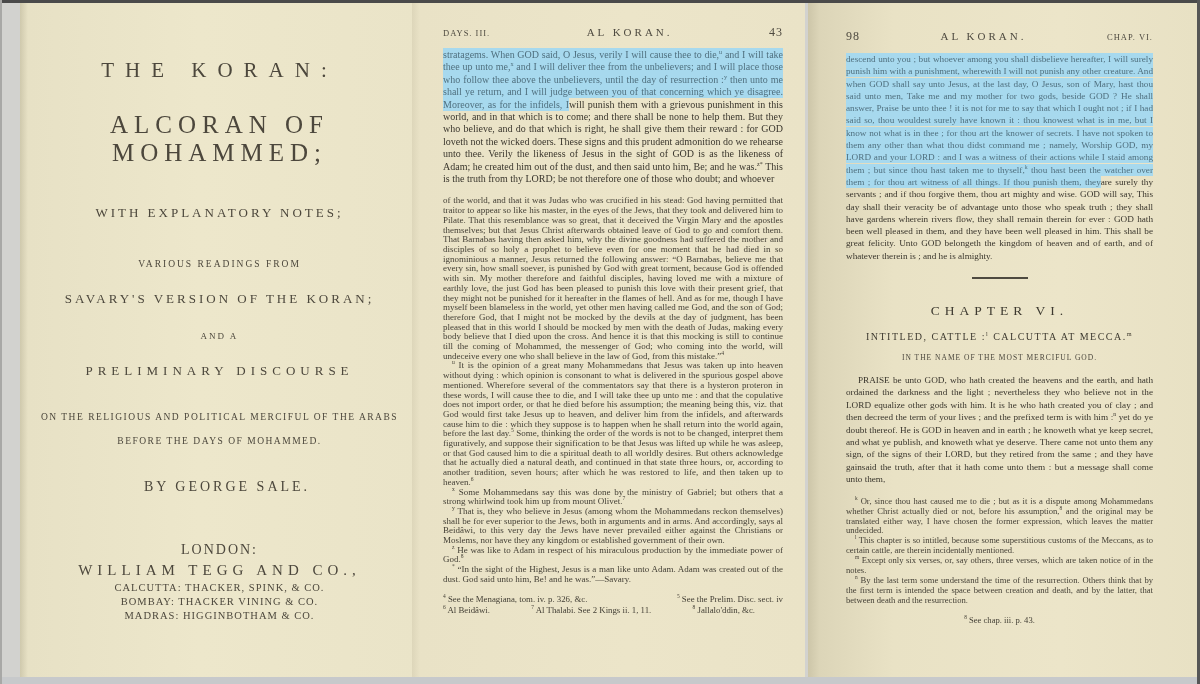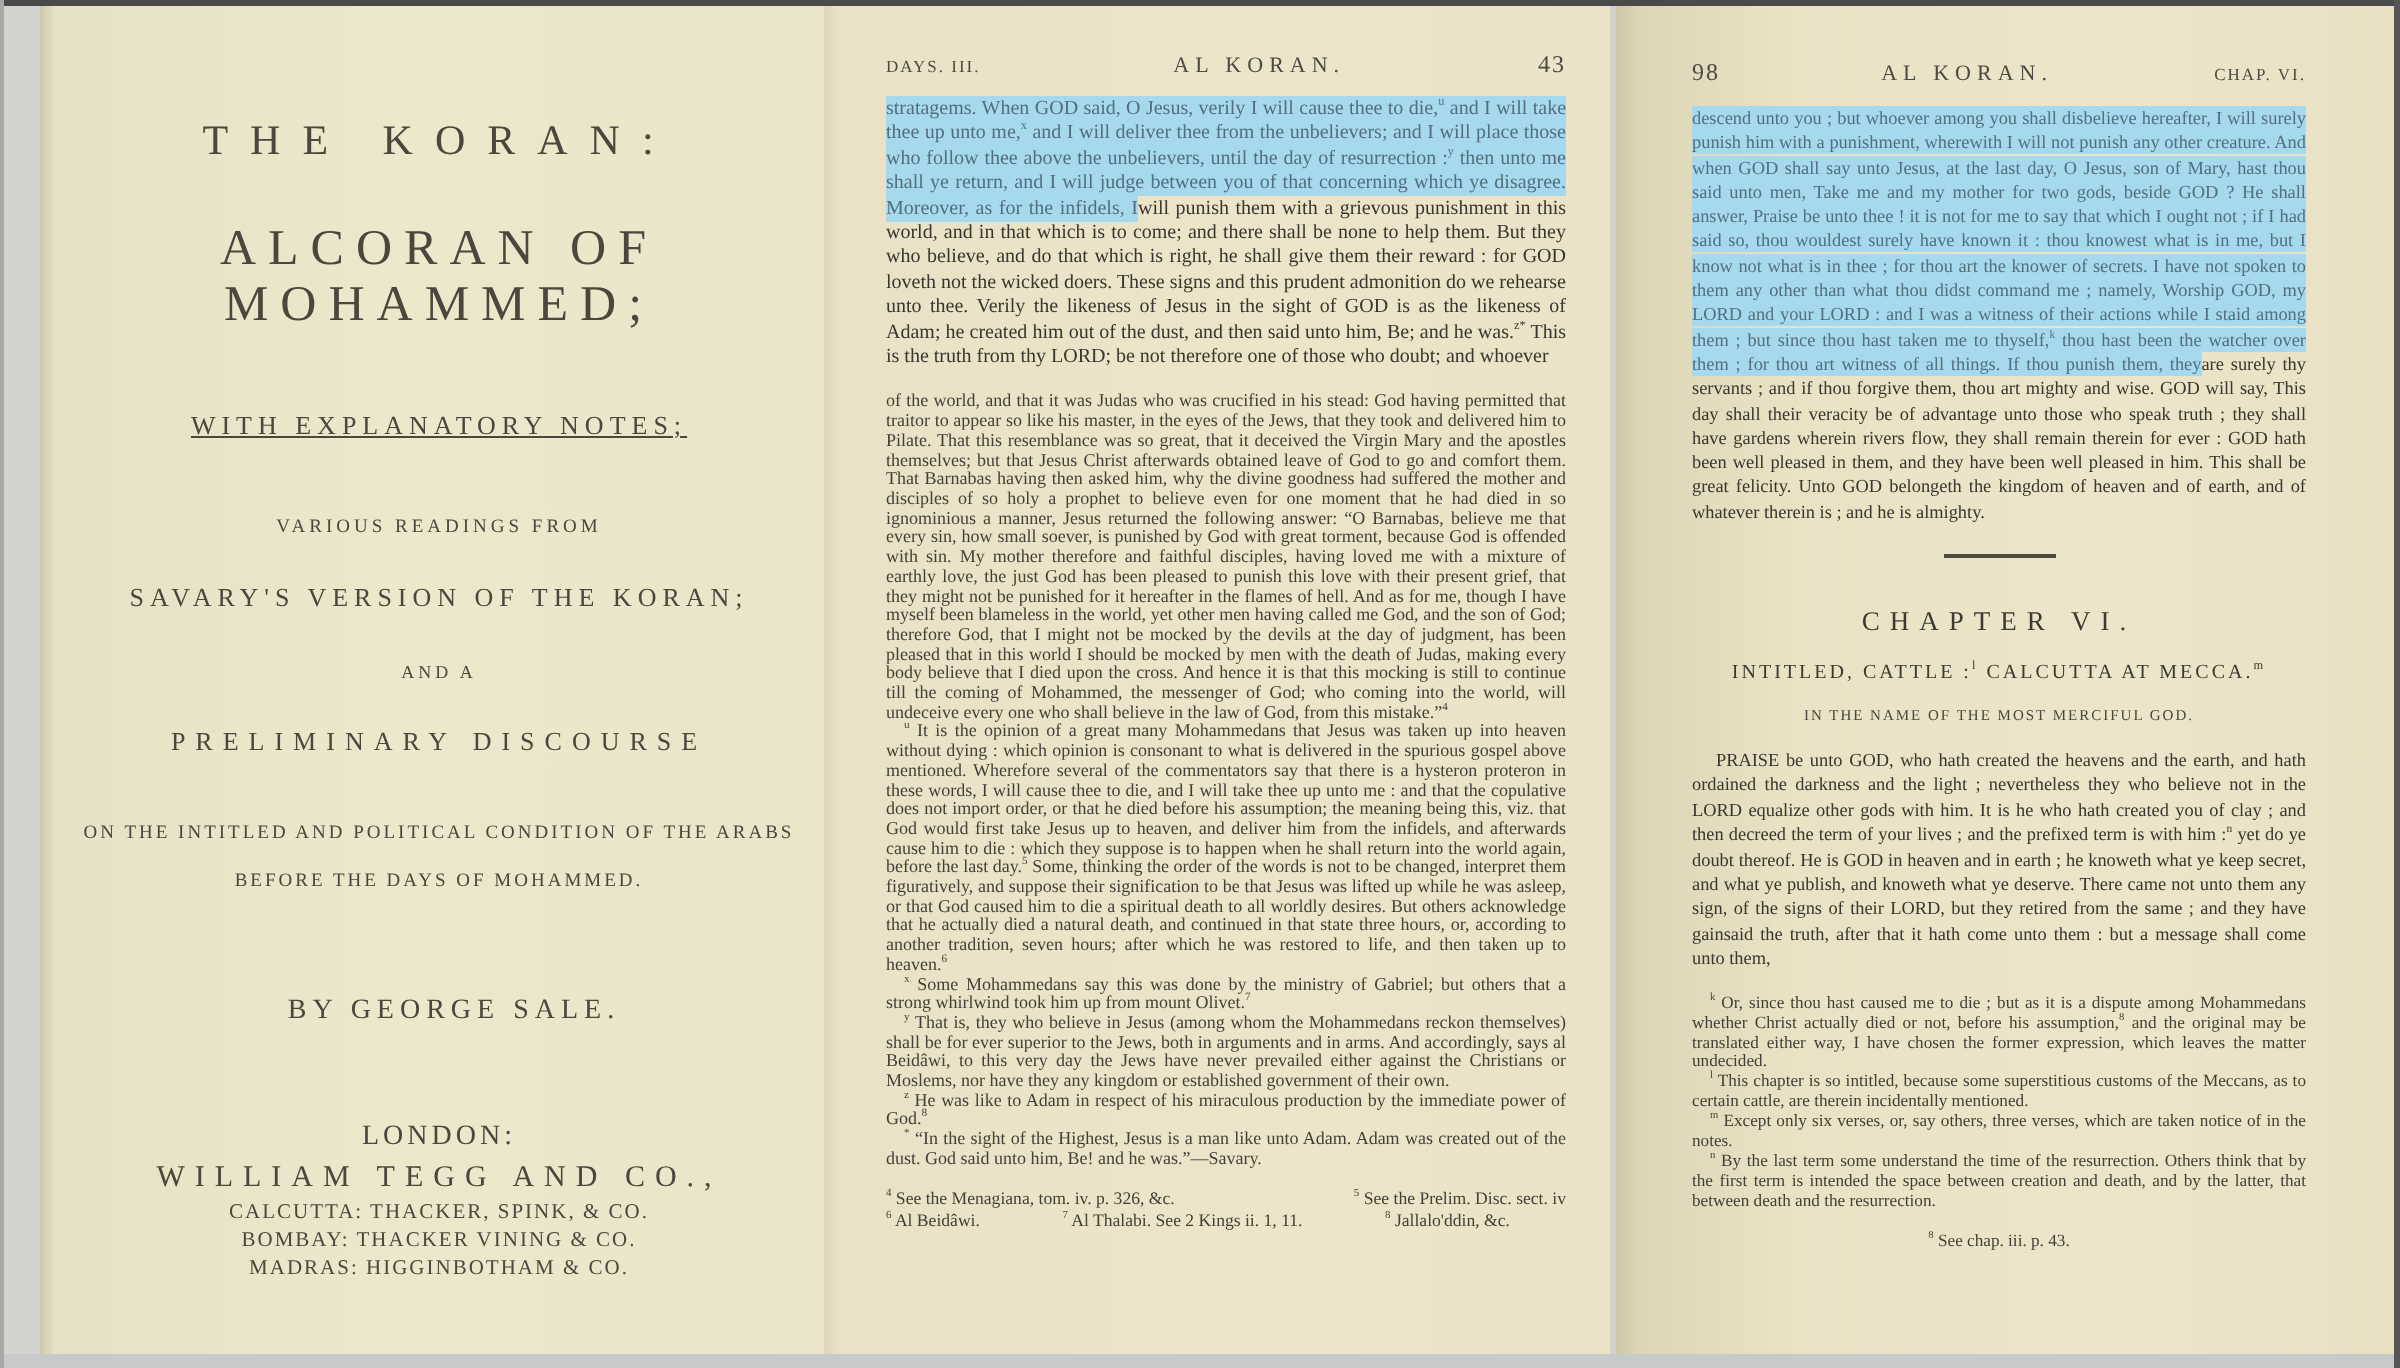--- a/index.html
+++ b/index.html
@@ -17,28 +17,28 @@
   .page-mid{left:412px;width:393px;
     background:linear-gradient(90deg,#ddd6ba 0,#e9e2c6 2%,#ece5c9 55%,#eae3c7 100%);}
   .page-right{left:808px;width:389px;
     background:linear-gradient(90deg,#cdc6a9 0,#dcd5b8 3%,#e9e2c5 22%,#ece5c9 65%,#e8e1c4 100%);}
 
   
   .tp{box-sizing:border-box;padding-top:55px;text-align:center;color:#4c473c;}
   .tp-title{font-size:21px;letter-spacing:11px;}
   .tp-or{font-size:9px;letter-spacing:2px;margin-top:25px;}
   .tp-sub{font-size:25px;letter-spacing:6px;margin-top:28px;}
-  .tp-notes{font-size:13px;letter-spacing:3px;margin-top:38px;text-decoration:underline;}
+  .tp-notes{font-size:13px;letter-spacing:3px;margin-top:38px;}
   .tp-various{font-size:9.5px;letter-spacing:2px;margin-top:38px;}
   .tp-savary{font-size:13px;letter-spacing:3px;margin-top:22px;}
   .tp-anda{font-size:9px;letter-spacing:2px;margin-top:24px;}
   .tp-prelim{font-size:13px;letter-spacing:5px;margin-top:22px;}
   .tp-cond{font-size:9.5px;letter-spacing:1.5px;margin-top:33px;}
   .tp-before{font-size:9.5px;letter-spacing:1.5px;margin-top:14px;}
-  .tp-author{font-size:14px;letter-spacing:3px;margin-top:52px;padding-left:15px;}
+  .tp-author{font-size:14px;letter-spacing:3px;margin-top:33px;padding-left:15px;}
   .tp-london{font-size:14px;letter-spacing:2px;margin-top:47px;}
   .tp-tegg{font-size:15px;letter-spacing:5px;margin-top:4px;}
   .tp-imprint{font-size:10.5px;letter-spacing:1px;margin-top:3px;}
 
   
   .inner43{box-sizing:border-box;padding:22px 22px 0 31px;}
   .inner98{box-sizing:border-box;padding:26px 44px 0 38px;}
   .runhead{display:flex;justify-content:space-between;align-items:baseline;color:#4e4a40;}
   .rh-side{font-size:8.5px;letter-spacing:1px;}
   .rh-center{font-size:11px;letter-spacing:3px;}
@@ -78,21 +78,21 @@
   <div class="frame-bottom"></div>
 
   <div class="page page-left tp">
     <div class="tp-title">THE KORAN:</div>
     <div class="tp-sub">ALCORAN OF MOHAMMED;</div>
     <div class="tp-notes">WITH EXPLANATORY NOTES;</div>
     <div class="tp-various">VARIOUS READINGS FROM</div>
     <div class="tp-savary">SAVARY'S VERSION OF THE KORAN;</div>
     <div class="tp-anda">AND A</div>
     <div class="tp-prelim">PRELIMINARY DISCOURSE</div>
-    <div class="tp-cond">ON THE INTITLED AND POLITICAL CONDITION OF THE ARABS</div>
+    <div class="tp-cond">ON THE RELIGIOUS AND POLITICAL MERCIFUL OF THE ARABS</div>
     <div class="tp-before">BEFORE THE DAYS OF MOHAMMED.</div>
     <div class="tp-author">BY GEORGE SALE.</div>
     <div class="tp-london">LONDON:</div>
     <div class="tp-tegg">WILLIAM TEGG AND CO.,</div>
     <div class="tp-imprint">CALCUTTA: THACKER, SPINK, &amp; CO.</div>
     <div class="tp-imprint">BOMBAY: THACKER VINING &amp; CO.</div>
     <div class="tp-imprint">MADRAS: HIGGINBOTHAM &amp; CO.</div>
 
   </div>
 

